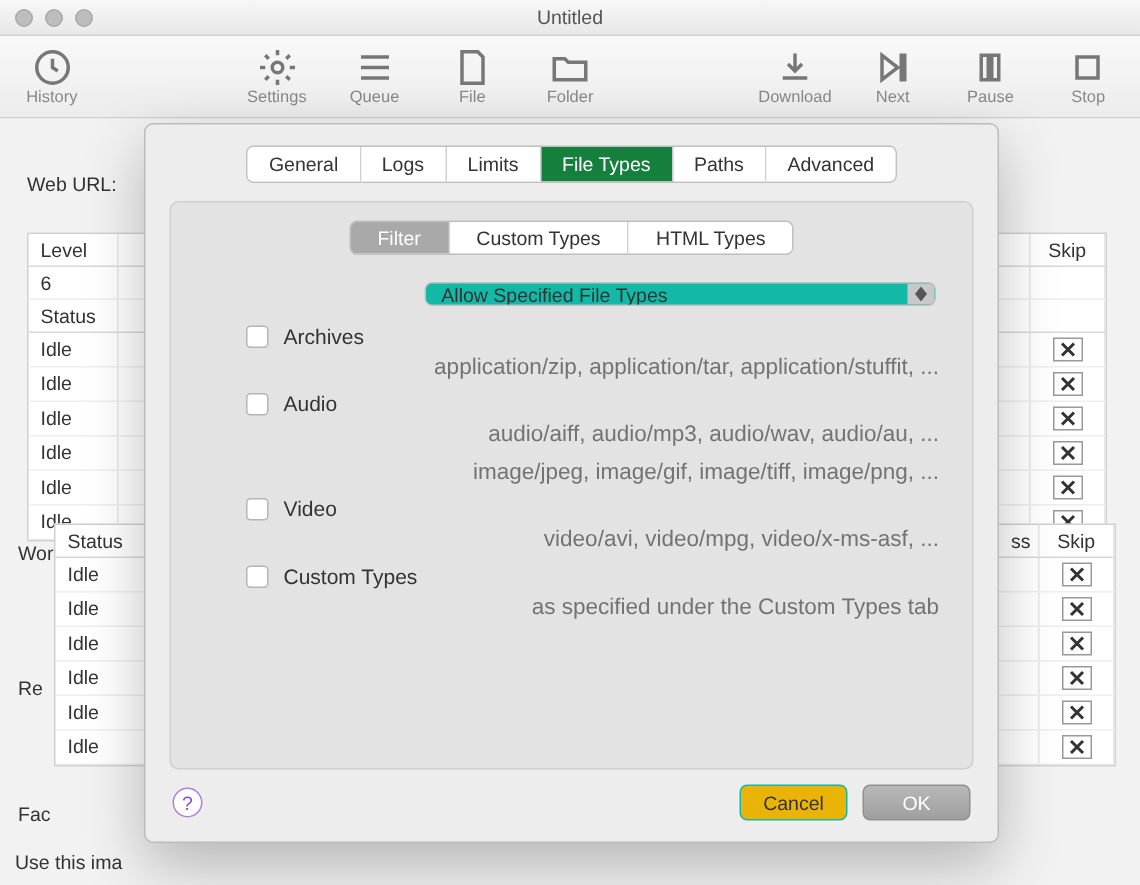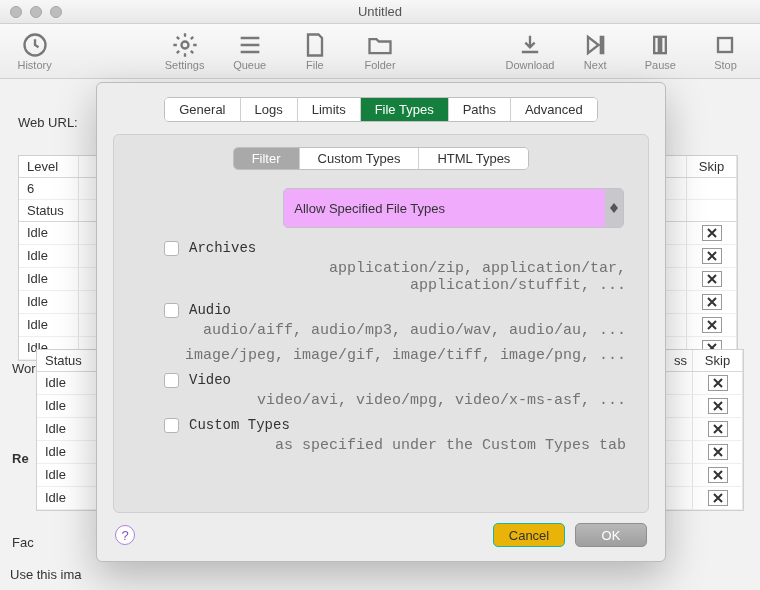--- a/index.html
+++ b/index.html
@@ -78,26 +78,26 @@
     overflow:hidden;
     text-align:right;
   }
   .subseg-wrap{display:flex;justify-content:center;}
   .subseg { display:inline-flex; border:1px solid #bfbfbf; border-radius:5px; overflow:hidden;}
   .subseg .seg { padding:3px 18px; font-size:13px; border-right:1px solid #cfcfcf; background:#fff;}
   .subseg .seg:last-child{border-right:none;}
   .subseg .seg.active { background:#a9a9a9; color:#fff;}
 
   .select-row { margin:18px 10px 12px 28px;}
-  .mac-select { display:inline-flex; align-items:center; border:1px solid #c3c3c3; border-radius:5px; background:#f0abfc; height:40px; overflow:hidden;}
+  .mac-select { display:inline-flex; align-items:center; border:1px solid #c3c3c3; border-radius:5px; background:#14b8a6; height:16px; overflow:hidden;}
   .mac-select .sel-text { padding:0 10px; font-size:13px;}
   .mac-select .sel-stepper { width:18px; height:100%; background:#c8c8cc; display:flex;flex-direction:column;align-items:center;justify-content:center;}
   .mac-select .sel-stepper svg{width:8px;height:5px;fill:#555;}
 
-  .cats { margin:0 8px 0 36px;font-family:Liberation Mono, monospace;}
+  .cats { margin:0 8px 0 36px;}
   .cat { margin-bottom:8px;}
   .cat-head { display:flex; align-items:center; gap:10px;}
   .chk { width:15px;height:15px;border:1px solid #b5b5b5;border-radius:3px;background:#fff;}
   .cat-title { font-size:14px; color:#333;}
   .cat-desc { font-size:15px; color:#737373; margin:4px 0 0 12px;}
 
   .modal-footer { display:flex; align-items:center; padding:0 18px 14px; gap:10px;}
   .help { width:20px;height:20px;border-radius:50%;border:1px solid #b07fd8; background:#fff; color:#8a4fc7; display:flex;align-items:center;justify-content:center;font-size:13px;}
   .footer-spacer{flex:1}
   .btn { min-width:72px; height:24px; border-radius:5px; font-size:13px; display:flex;align-items:center;justify-content:center;}
@@ -353,21 +353,21 @@
           <div class="xbtn">
             <svg viewBox="0 0 12 12">
               <path d="M2 2l8 8M10 2l-8 8"></path>
             </svg>
           </div>
         </div>
       </div>
   </div>
 
   <div style="position:absolute;left:12px;top:282px;font-size:13px">Wor</div>
-  <div style="position:absolute;left:12px;top:372px;font-size:13px;font-weight:700">Re</div>
+  <div style="position:absolute;left:12px;top:372px;font-size:13px;font-weight:400">Re</div>
   <div style="position:absolute;left:12px;top:456px;font-size:13px;font-weight:500">Fac</div>
   <div style="position:absolute;left:10px;top:488px;font-size:13px">Use this ima</div>
 </div>
 
 <div class="modal">
   <div class="tabbar">
     <div class="segbar">
       <div class="seg">General</div>
       <div class="seg">Logs</div>
       <div class="seg">Limits</div>

